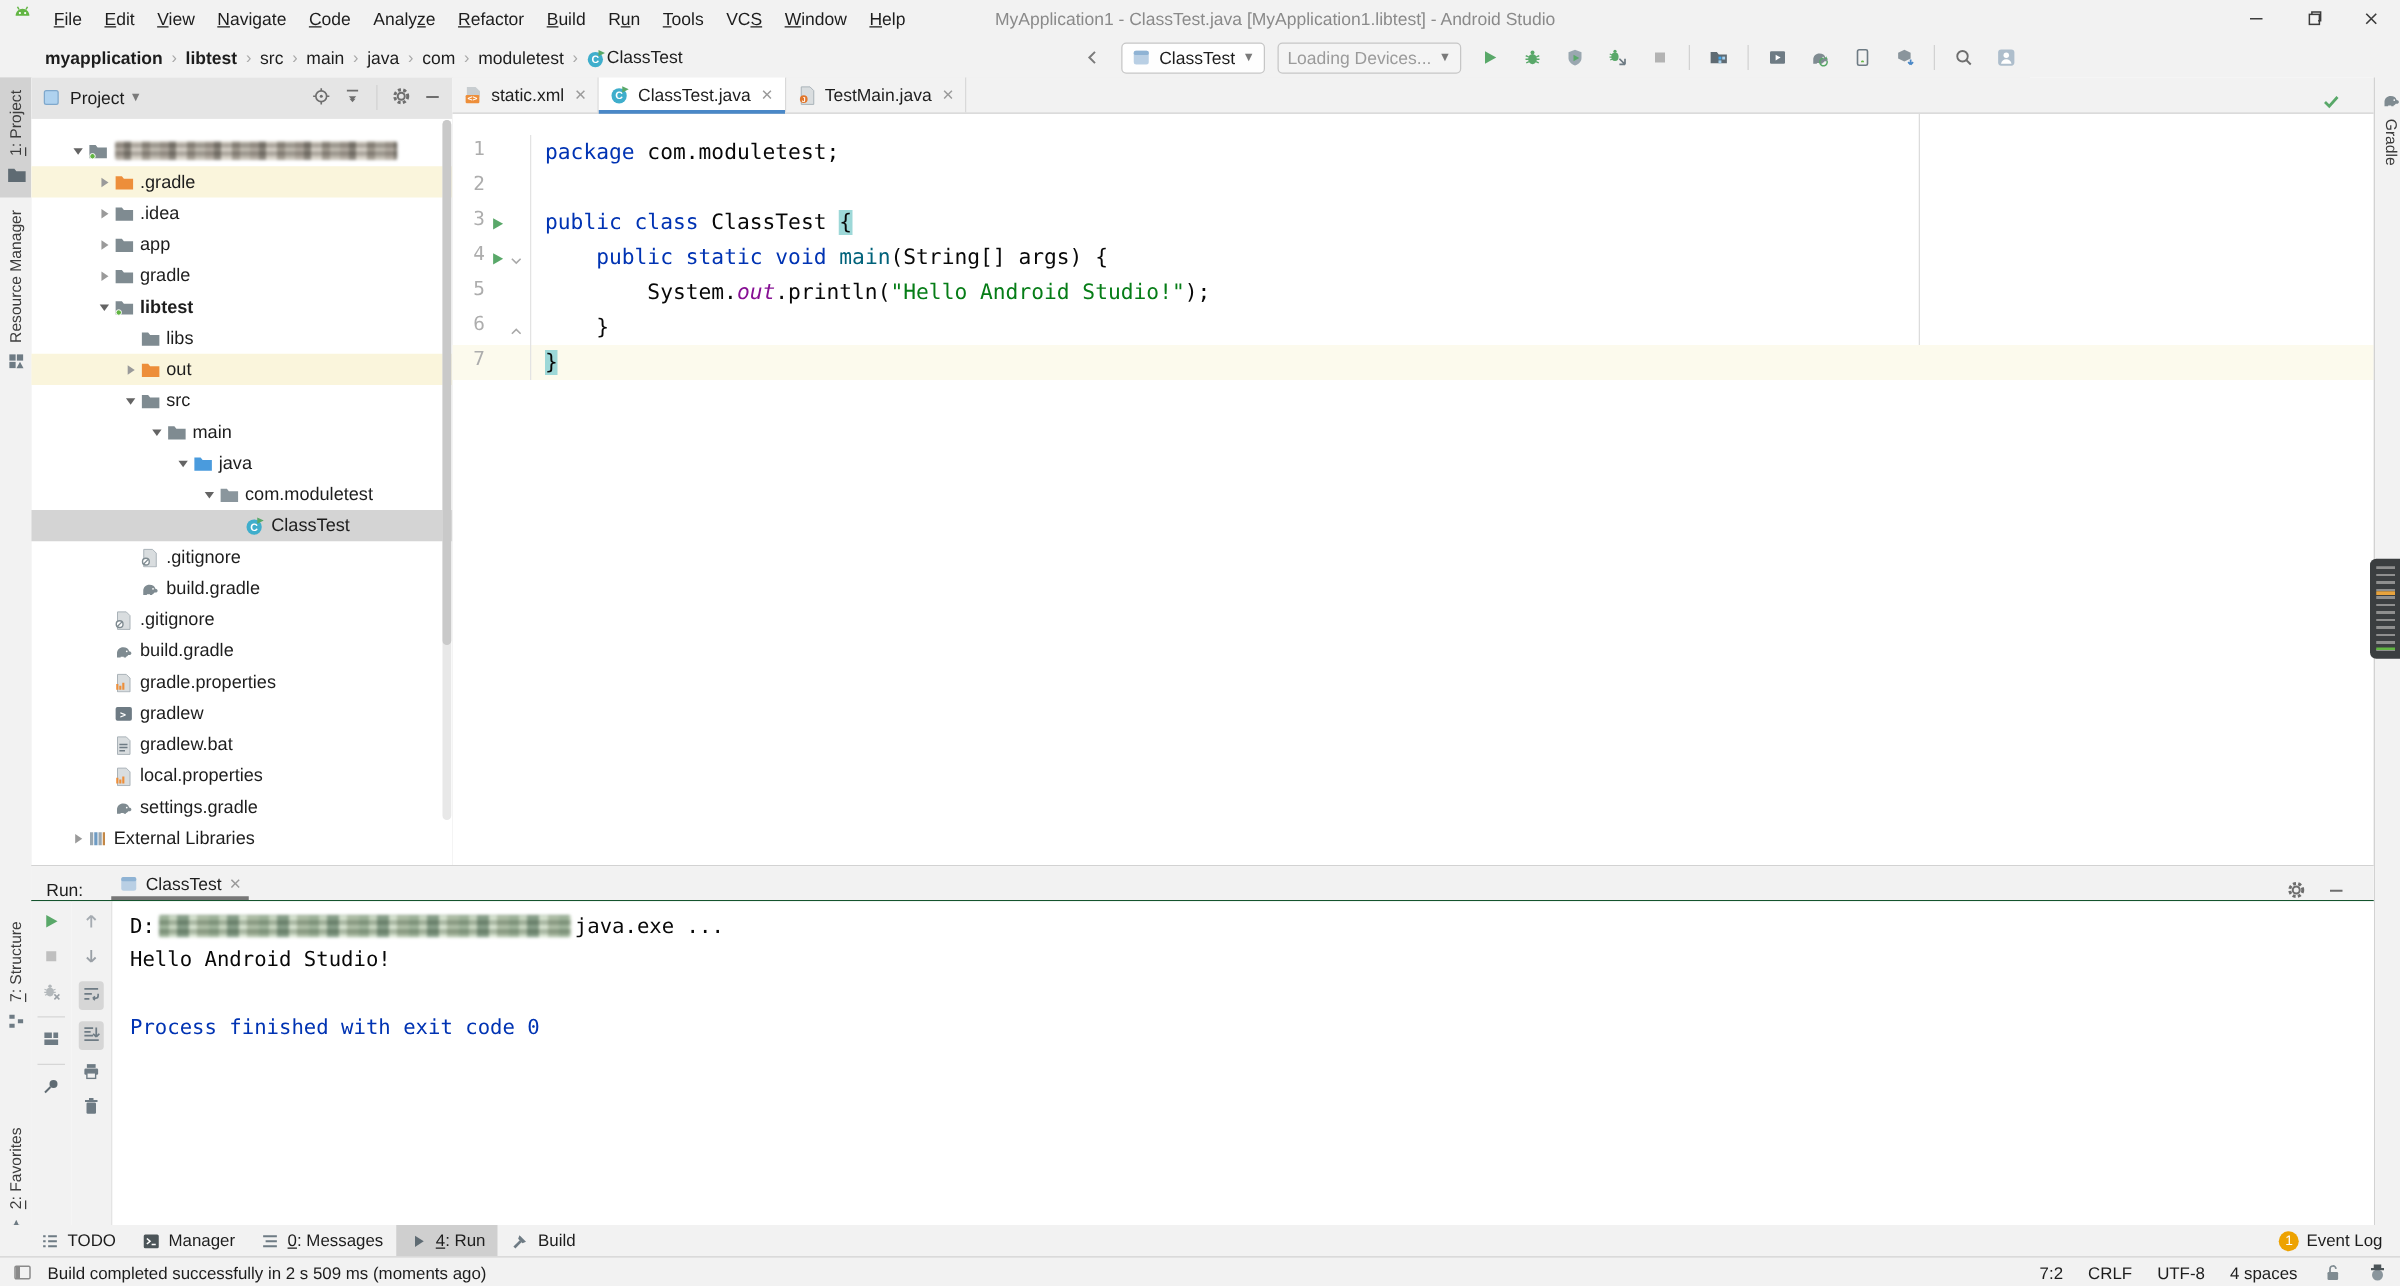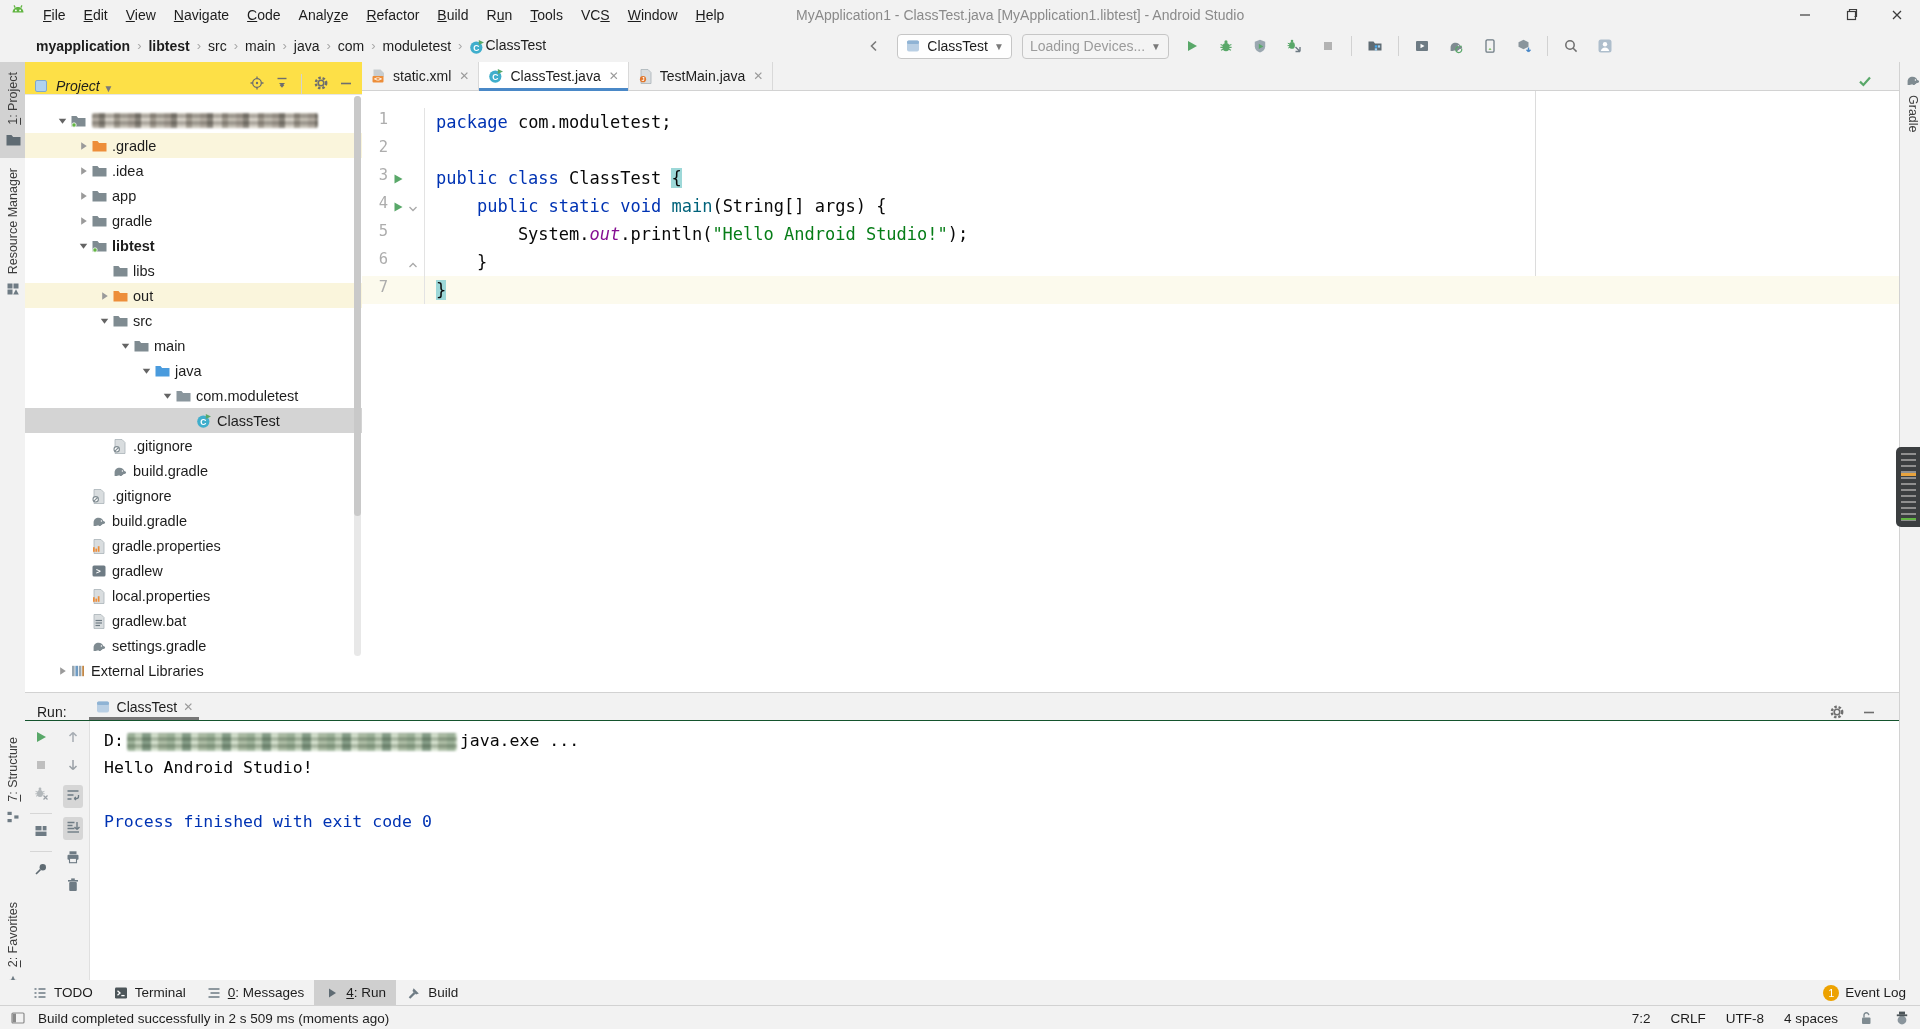--- a/index.html
+++ b/index.html
@@ -40,21 +40,21 @@
   .lb-structure{position:absolute;top:665px;left:0;}
   .lb-favorites{position:absolute;top:830px;left:0;}
   .lens{position:absolute;left:1896px;top:447px;width:24px;height:80px;background:#3B3E40;border-radius:5px 0 0 5px;z-index:5;}
   .lens-lines{position:absolute;left:5px;right:4px;top:6px;bottom:6px;
      background:repeating-linear-gradient(0deg,#8F8F8F 0 2px,transparent 2px 6px);}
   .lens-orange{position:absolute;left:5px;right:4px;top:26px;height:2.5px;background:#E8A33D;}
   .lens-green{position:absolute;left:5px;right:4px;bottom:7px;height:2.5px;background:#62B543;}
 
   
   .project-panel{position:absolute;left:25px;top:62px;width:337px;height:630px;background:#FFF;border-right:1px solid #D2D2D2;overflow:hidden;}
-  .proj-header{height:32px;background:#fde047;display:flex;align-items:flex-end;padding:0 8px;border-bottom:1px solid #E6E6E6;font-style:italic;}
+  .proj-header{height:32px;background:#e5e5e5;display:flex;align-items:center;padding:0 8px;border-bottom:1px solid #E6E6E6;}
   .proj-title{margin:0 4px 0 7px;}
   .proj-header .caret{font-size:10px;color:#7A7A7A;}
   .proj-header-icons{margin-left:auto;display:flex;align-items:center;gap:9px;}
   .tree{margin-top:13px;}
   .tree-row{height:25px;display:flex;align-items:center;white-space:nowrap;font-size:14.5px;}
   .tree-row.sel{background:#D4D4D4;}
   .tree-row.excl{background:#FAF5DC;}
   .tree-row .arrow{width:15px;display:inline-flex;justify-content:center;flex:none;}
   .tree-row .lbl{margin-left:5px;}
   .tree-row .lbl.bold{font-weight:bold;}
@@ -604,38 +604,38 @@
               <text x="7.5" y="11" font-size="8" font-weight="bold" fill="#fff" text-anchor="middle" font-family="monospace">&gt;</text>
             </svg>
           </span>
           <span class="lbl">gradlew</span>
         </div>
         <div class="tree-row" style="padding-left: 51px;">
           <span class="arrow"></span>
           <span class="ic">
             <svg width="16" height="16" viewBox="0 0 16 16">
               <path d="M3 1.5h7l3 3v11H3z" fill="#D9DDDF" stroke="#A9B2B8" stroke-width=".8"></path>
+              <line x1="4.5" y1="7.5" x2="11" y2="7.5" stroke="#6E7B84" stroke-width="1.2"></line>
+              <line x1="4.5" y1="10" x2="11" y2="10" stroke="#6E7B84" stroke-width="1.2"></line>
+              <line x1="4.5" y1="12.5" x2="9" y2="12.5" stroke="#6E7B84" stroke-width="1.2"></line>
+            </svg>
+          </span>
+          <span class="lbl">gradlew.bat</span>
+        </div>
+        <div class="tree-row" style="padding-left: 51px;">
+          <span class="arrow"></span>
+          <span class="ic">
+            <svg width="16" height="16" viewBox="0 0 16 16">
+              <path d="M3 1.5h7l3 3v11H3z" fill="#D9DDDF" stroke="#A9B2B8" stroke-width=".8"></path>
               <rect x="2" y="9.2" width="1.7" height="4.6" fill="#ED8E3A"></rect>
               <rect x="4.4" y="10.6" width="1.7" height="3.2" fill="#ED8E3A"></rect>
               <rect x="6.8" y="8.2" width="1.7" height="5.6" fill="#ED8E3A"></rect>
             </svg>
           </span>
           <span class="lbl">local.properties</span>
-        </div>
-        <div class="tree-row" style="padding-left: 51px;">
-          <span class="arrow"></span>
-          <span class="ic">
-            <svg width="16" height="16" viewBox="0 0 16 16">
-              <path d="M3 1.5h7l3 3v11H3z" fill="#D9DDDF" stroke="#A9B2B8" stroke-width=".8"></path>
-              <line x1="4.5" y1="7.5" x2="11" y2="7.5" stroke="#6E7B84" stroke-width="1.2"></line>
-              <line x1="4.5" y1="10" x2="11" y2="10" stroke="#6E7B84" stroke-width="1.2"></line>
-              <line x1="4.5" y1="12.5" x2="9" y2="12.5" stroke="#6E7B84" stroke-width="1.2"></line>
-            </svg>
-          </span>
-          <span class="lbl">gradlew.bat</span>
         </div>
         <div class="tree-row" style="padding-left: 51px;">
           <span class="arrow"></span>
           <span class="ic">
             <svg width="16" height="16" viewBox="0 0 16 16">
               <path fill="#7F8B91" d="M2.6 13V9.6C2.6 6.7 4.7 4.7 7.6 4.7c2.5 0 4.2 1.3 4.7 3.2.9.1 1.8.6 1.8 1.6 0 .9-.7 1.4-1.7 1.4h-.8c-.3.7-.9 1.2-1.8 1.4v.7H8v-.6H5.5v.6z"></path>
               <circle cx="10.4" cy="8" r=".7" fill="#fff"></circle>
             </svg>
           </span>
           <span class="lbl">settings.gradle</span>
@@ -842,21 +842,21 @@
           <span>TODO</span>
         </div>
         <div class="wtab">
           <span class="ic">
             <svg width="16" height="16" viewBox="0 0 16 16">
               <rect x="2" y="2.5" width="12" height="11" rx="1.2" fill="#4C5559"></rect>
               <path d="M4.5 5.8L7 8 4.5 10.2" stroke="#fff" stroke-width="1.3" fill="none"></path>
               <line x1="8.3" y1="10.6" x2="11.6" y2="10.6" stroke="#fff" stroke-width="1.3"></line>
             </svg>
           </span>
-          <span>Terminal</span>
+          <span>Manager</span>
         </div>
         <div class="wtab">
           <span class="ic">
             <svg width="16" height="16" viewBox="0 0 16 16">
               <path d="M2.5 4h11M4.5 8h9M2.5 12h11" stroke="#6E7B84" stroke-width="1.5"></path>
             </svg>
           </span>
           <span><u>0</u>: Messages</span>
         </div>
         <div class="wtab active">

